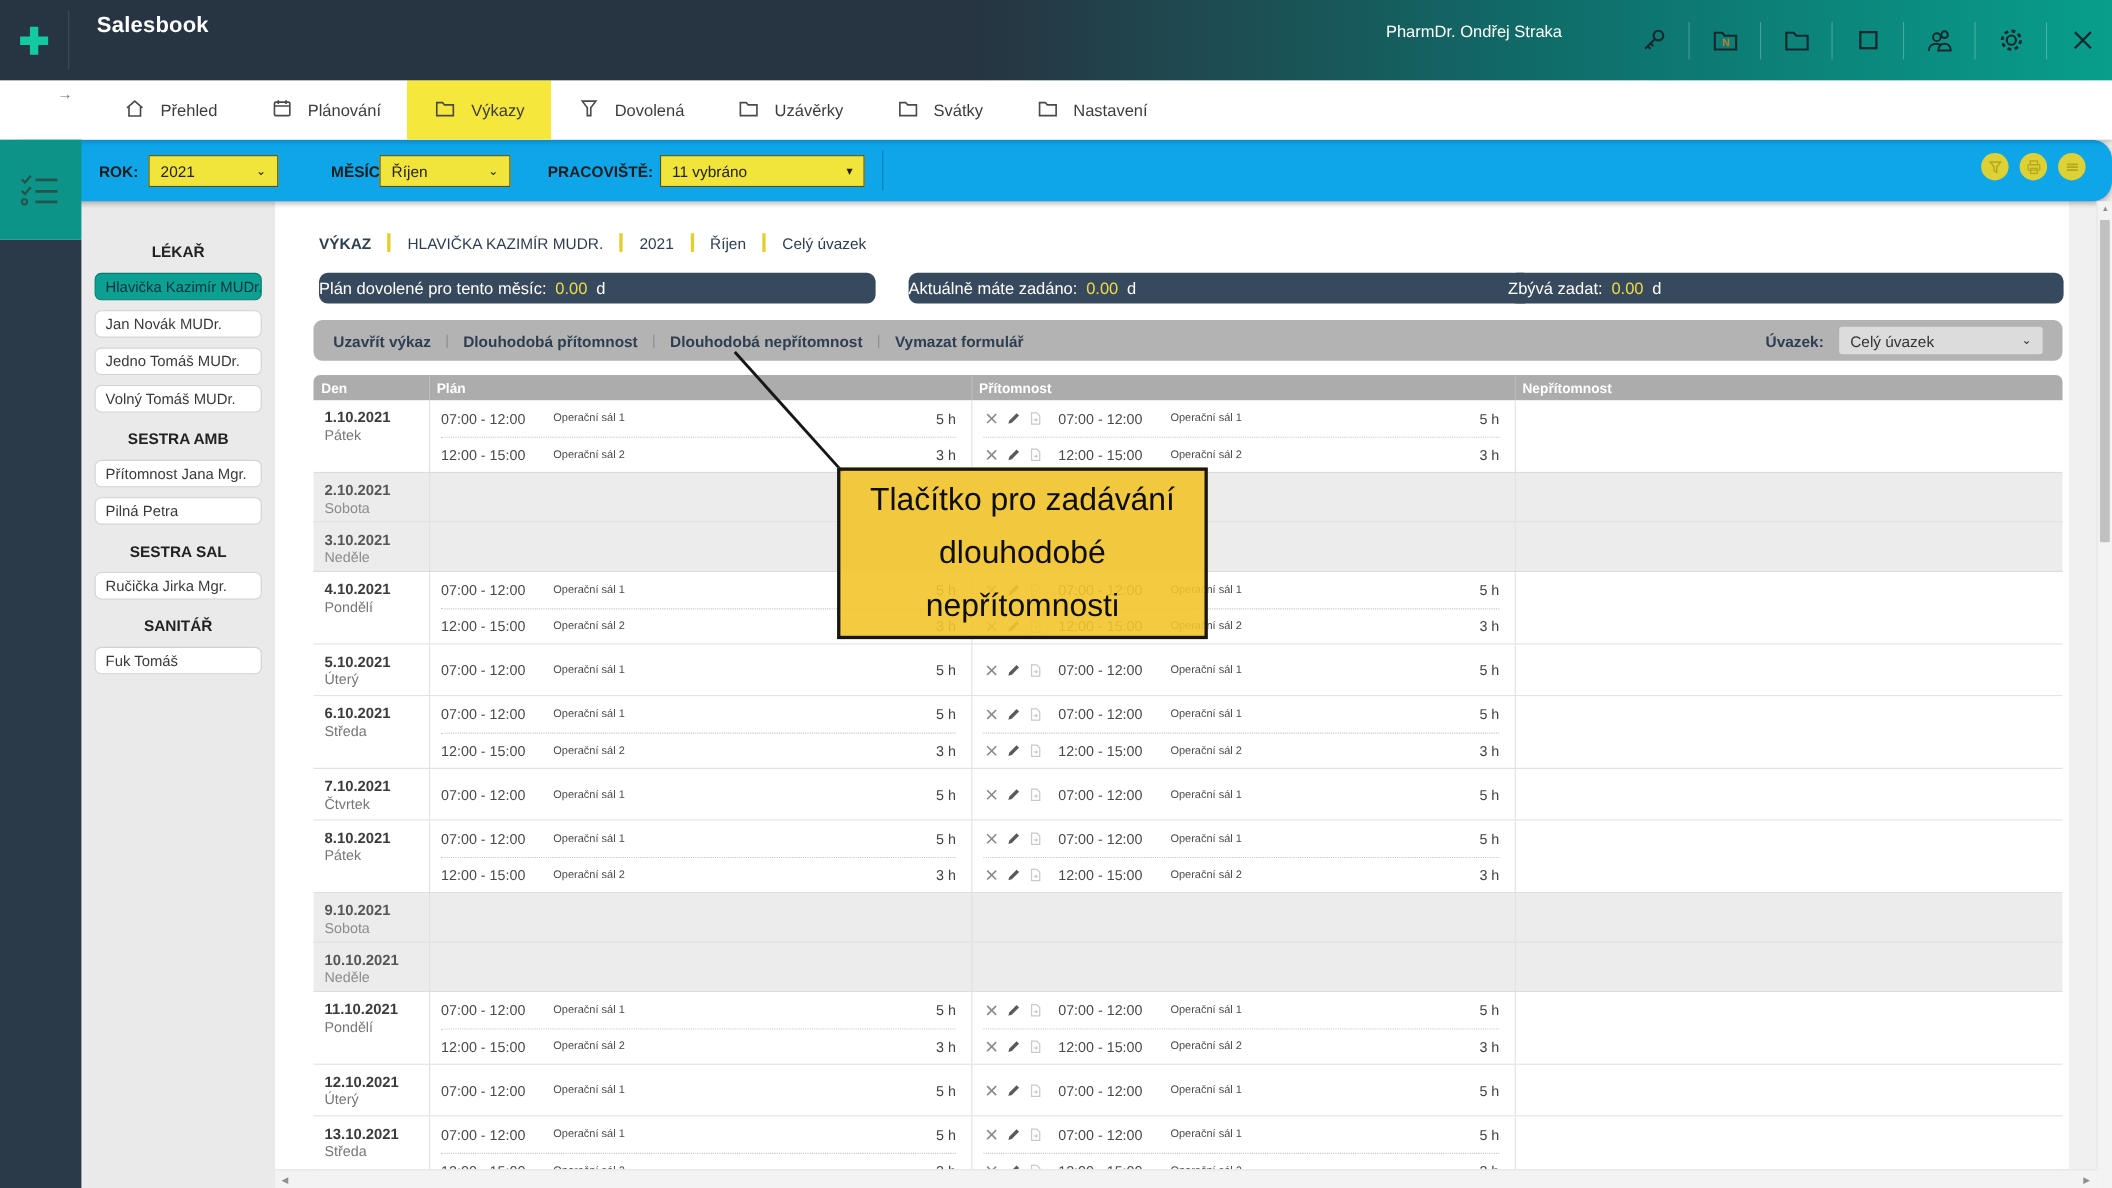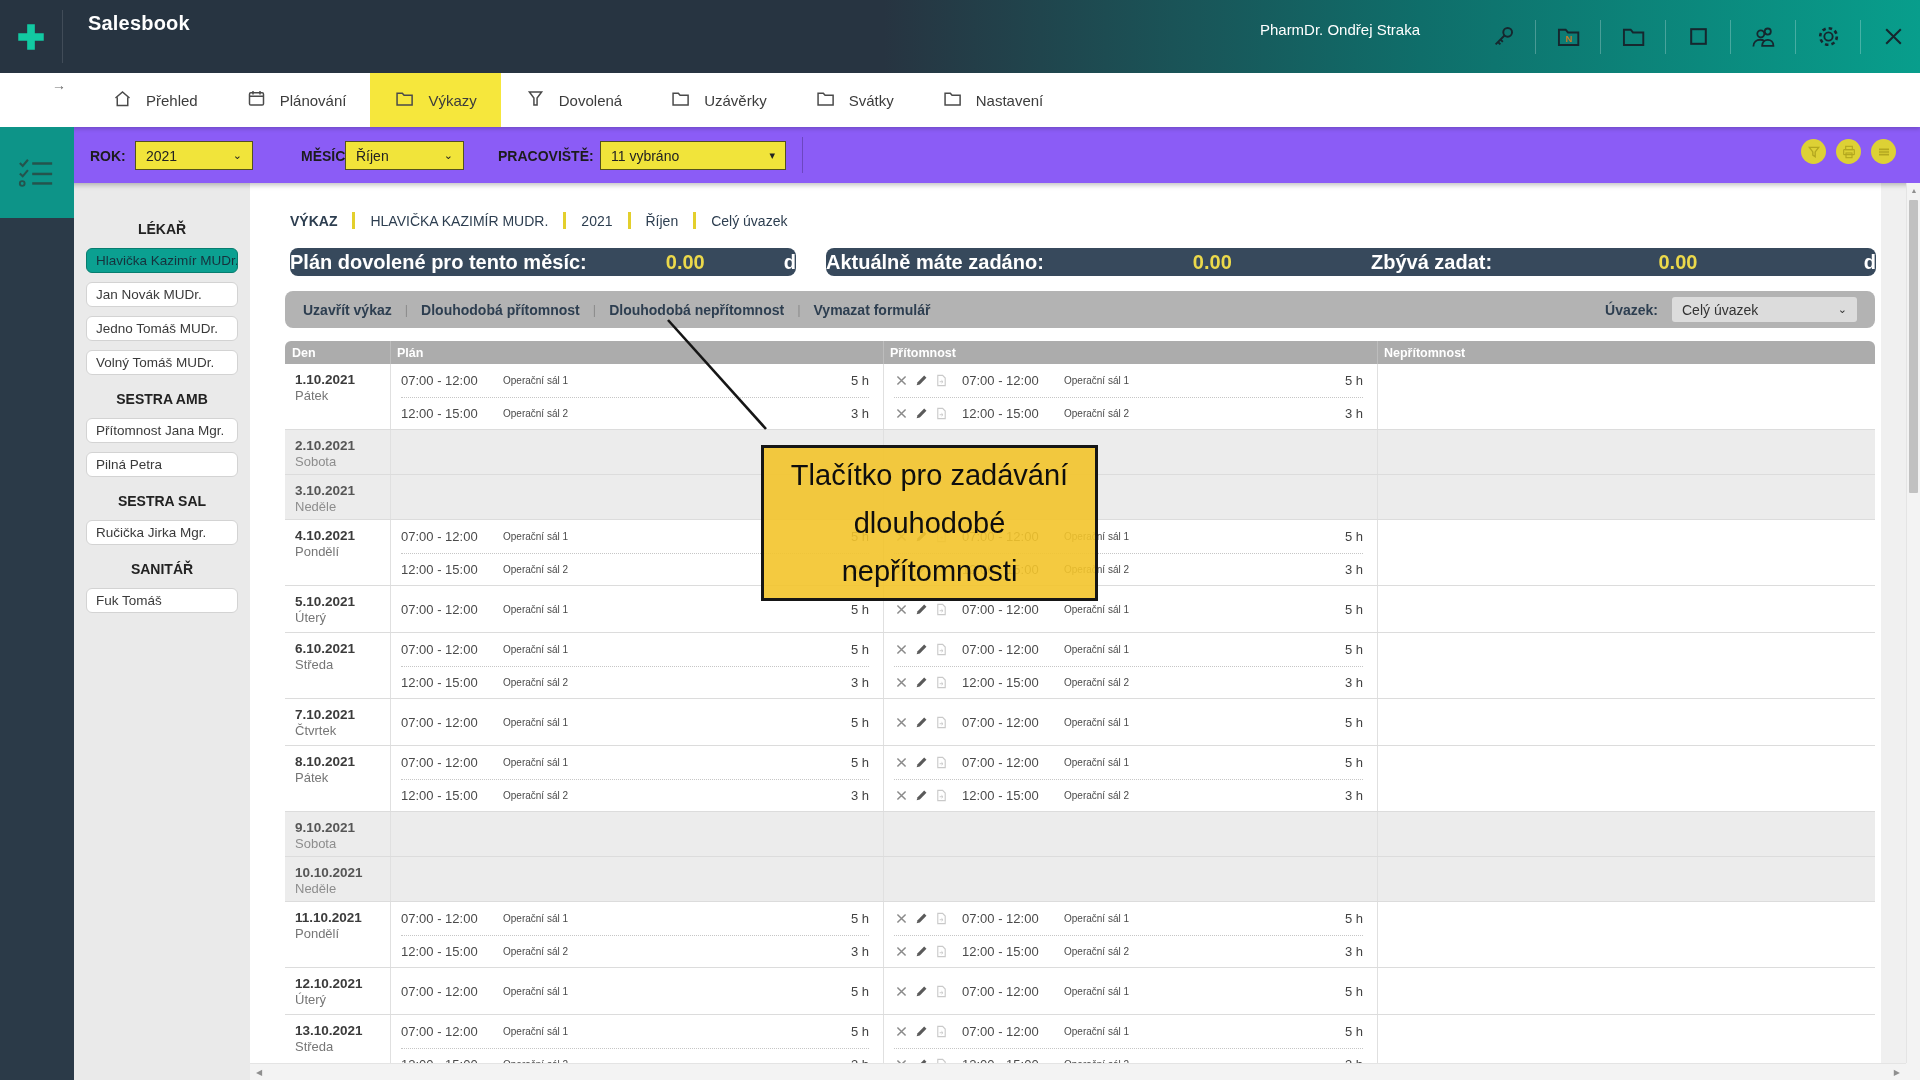--- a/index.html
+++ b/index.html
@@ -23,22 +23,22 @@
   
   .nav { position:absolute; left:0; top:73px; width:1920px; height:54px; background:#fff;
     box-shadow:0 2px 4px rgba(0,0,0,0.18); z-index:9; display:flex; align-items:stretch; }
   .nav-arrow { position:absolute; left:52px; top:4px; font-size:14px; color:#6d6d6d; }
   .tabs { display:flex; margin-left:88px; }
   .tab { display:flex; align-items:center; gap:13px; padding:0 24px; cursor:pointer; color:#3c3c3c; font-size:15px; }
   .tab svg { width:21px; height:21px; color:#4a4a4a; }
   .tab.active { background:#f6e73c; }
 
   
-  .filterbar { position:absolute; left:0; top:127px; width:1920px; height:56px; background:#8b5cf6;
-    box-shadow:0 2px 5px rgba(0,0,0,0.25); z-index:8; }
+  .filterbar { position:absolute; left:0; top:127px; width:1920px; height:56px; background:#0ea5e9;
+    box-shadow:0 2px 5px rgba(0,0,0,0.25); z-index:8;border-radius:18px; }
   .f-label { position:absolute; top:21px; font-size:14px; font-weight:700; color:#1c1c1c; }
   .f-select { position:absolute; top:14px; height:29px; background:#f1e43a; border:1px solid #55511d;
     display:flex; align-items:center; padding:0 10px; font-size:14px; color:#222; cursor:pointer; }
   .f-select .chev { margin-left:auto; font-size:11px; color:#222; }
   .f-divider { position:absolute; left:802px; top:10px; width:1px; height:36px; background:rgba(0,0,0,0.22); }
   .f-actions { position:absolute; right:24px; top:12px; display:flex; gap:10px; }
   .f-circle { width:25px; height:25px; border-radius:50%; background:#ddd135; color:#b3a71f;
     display:flex; align-items:center; justify-content:center; cursor:pointer; }
   .f-circle svg { width:16px; height:16px; }
 
@@ -58,21 +58,21 @@
   
   .main { position:absolute; left:250px; top:183px; width:1631px; bottom:17px; background:#fff; overflow:hidden; z-index:2; }
   .right-gap { position:absolute; left:1881px; top:183px; width:25px; bottom:17px; background:#f0f0f0; z-index:1; }
 
   .breadcrumb { position:absolute; left:40px; top:29px; display:flex; align-items:center; font-size:14px; color:#2d3e50; }
   .bc-item { white-space:nowrap; }
   .bc-item.first { font-weight:700; }
   .bc-sep { width:3px; height:17px; background:#e3cf2c; margin:0 15px; }
 
   .pill { position:absolute; top:65px; height:28px; background:#37495c; border-radius:8px;
-    display:flex; align-items:center; justify-content:space-between; gap:8px; color:#fff; font-size:20px; font-weight:700; }
+    display:flex; align-items:center; justify-content:flex-start; gap:8px; color:#fff; font-size:15px; font-weight:400; }
   .pill .val { color:#ecd94b; }
 
   .toolbar { position:absolute; left:35px; top:108px; width:1590px; height:37px; background:#b3b3b3; border-radius:8px;
     display:flex; align-items:center; padding:0 18px; }
   .tb-btn { font-size:14px; font-weight:700; color:#2d3e50; cursor:pointer; white-space:nowrap; }
   .tb-sep { color:#8d8d8d; margin:0 13px; font-size:13px; }
   .uvazek { margin-left:auto; display:flex; align-items:center; gap:14px; }
   .uvazek-label { font-size:14px; font-weight:700; color:#2d3e50; }
   .uvazek-select { width:185px; height:25px; background:#dcdcdc; border-radius:3px; display:flex; align-items:center;
     padding:0 10px; font-size:14px; color:#333; cursor:pointer; }
@@ -110,21 +110,21 @@
   
   .vscroll { position:absolute; right:0; top:183px; width:14px; bottom:17px; background:#f3f3f3; border-left:1px solid #e4e4e4; z-index:12; }
   .vscroll .arr { position:absolute; left:0; width:14px; text-align:center; font-size:7px; color:#8f8f8f; }
   .vscroll .thumb { position:absolute; left:2px; top:17px; width:9px; height:293px; background:#c1c1c1; border-radius:1px; cursor:pointer; }
   .hscroll { position:absolute; left:250px; right:14px; bottom:0; height:17px; background:#f3f3f3; border-top:1px solid #e4e4e4; z-index:12; }
   .hscroll .arr { position:absolute; top:4px; font-size:8px; color:#8f8f8f; cursor:pointer; }
   .corner { position:absolute; right:0; bottom:0; width:14px; height:17px; background:#f3f3f3; z-index:12; }
 
   
   .callout-line { position:absolute; left:0; top:0; width:1920px; height:1080px; pointer-events:none; z-index:40; }
-  .callout { position:absolute; left:761px; top:445px; width:337px; height:156px; background:rgba(243,196,43,0.9);
+  .callout { position:absolute; left:761px; top:425px; width:337px; height:156px; background:rgba(243,196,43,0.9);
     border:3px solid #161616; z-index:41; display:flex; align-items:center; justify-content:center; text-align:center;
     font-size:29px; line-height:48px; color:#0e0e0e; padding:0 6px; }
 </style>
 </head>
 <body>
 
 <div class="app">
 
   <div class="header">
     <div class="logo-box">

